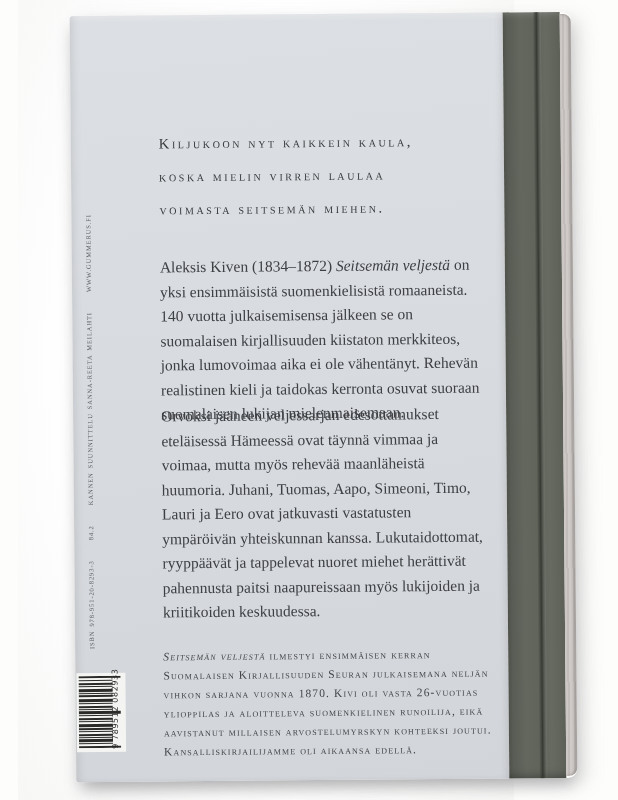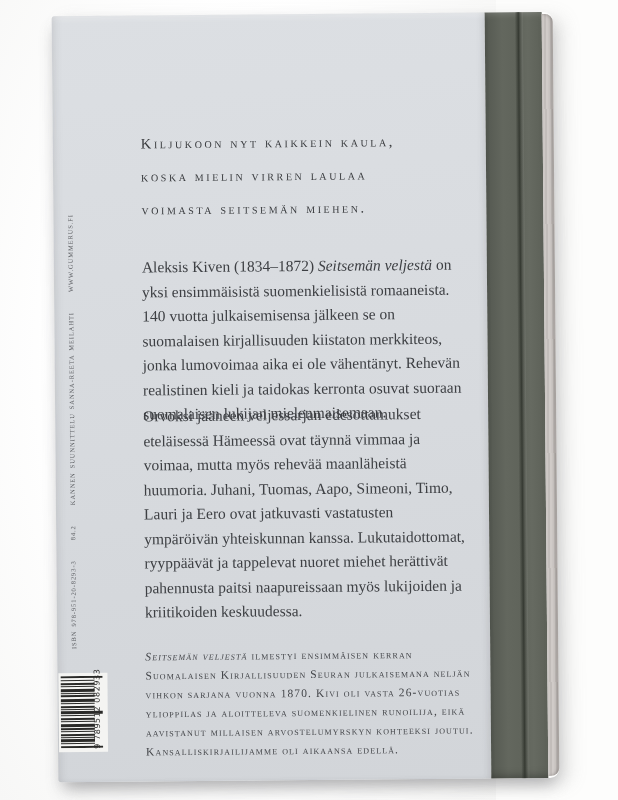--- a/index.html
+++ b/index.html
@@ -6,20 +6,21 @@
     margin: 0; padding: 0;
     width: 618px; height: 800px;
     background: #fdfdfc;
     overflow: hidden;
     font-family: "Liberation Serif", serif;
   }
   .photo {
     position: relative;
     width: 496px; height: 800px;
     background: radial-gradient(ellipse at 50% 45%, #ffffff 55%, #f7f7f6 100%);
+    margin-left: 18px;
   }
   .book {
     position: absolute;
     left: 55px; top: 14px;
     width: 501px; height: 766px;
     transform: rotate(-0.5deg);
     transform-origin: 50% 50%;
     border-radius: 3px 9px 9px 3px;
     box-shadow: 0 10px 16px -4px rgba(105,105,108,0.45),
                 10px 6px 18px rgba(140,140,142,0.22);

